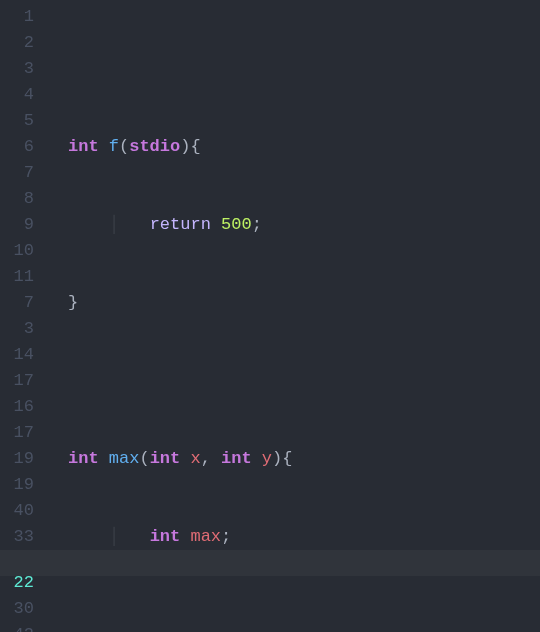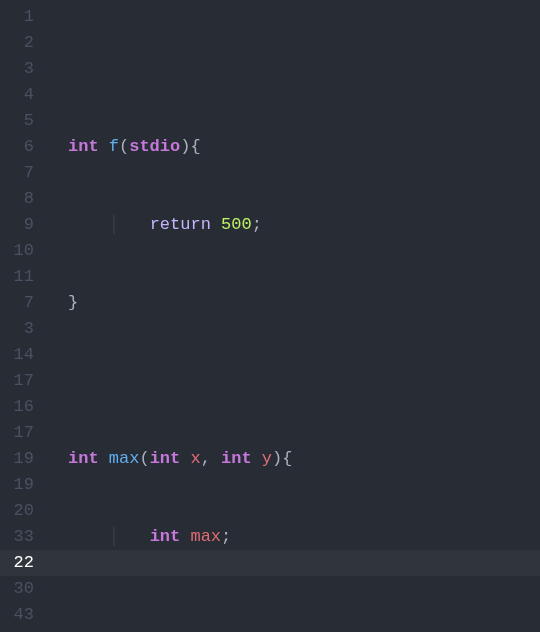--- a/index.html
+++ b/index.html
@@ -26,21 +26,22 @@
     color: #495162;
     user-select: none;
     z-index: 2;
     position: relative;
   }
   .gutter .ln {
     padding-right: 14px;
     height: 26px;
   }
   .gutter .ln.active {
-    color: #ffffff;
+    color: #5eead4;
+    margin-top: 20px;
   }
   .code {
     flex: 1;
     padding-top: 4px;
     position: relative;
     z-index: 2;
     white-space: pre;
     color: #abb2bf;
   }
   .code .row {
@@ -87,21 +88,21 @@
     <div class="ln">10</div>
     <div class="ln">11</div>
     <div class="ln">7</div>
     <div class="ln">3</div>
     <div class="ln">14</div>
     <div class="ln">17</div>
     <div class="ln">16</div>
     <div class="ln">17</div>
     <div class="ln">19</div>
     <div class="ln">19</div>
-    <div class="ln">20</div>
+    <div class="ln">40</div>
     <div class="ln">33</div>
     <div class="ln active">22</div>
     <div class="ln">30</div>
     <div class="ln">43</div>
   </div>
 
   <div class="code">
     <div class="row"></div>
     <div class="row"><span class="type">int</span><span> </span><span class="fn">f</span><span class="pun">(</span><span class="type">stdio</span><span class="pun">)</span><span class="pun">{</span></div>
     <div class="row">    <span class="guide">│</span>   <span class="kw">return</span><span> </span><span class="num">500</span><span class="pun">;</span></div>

